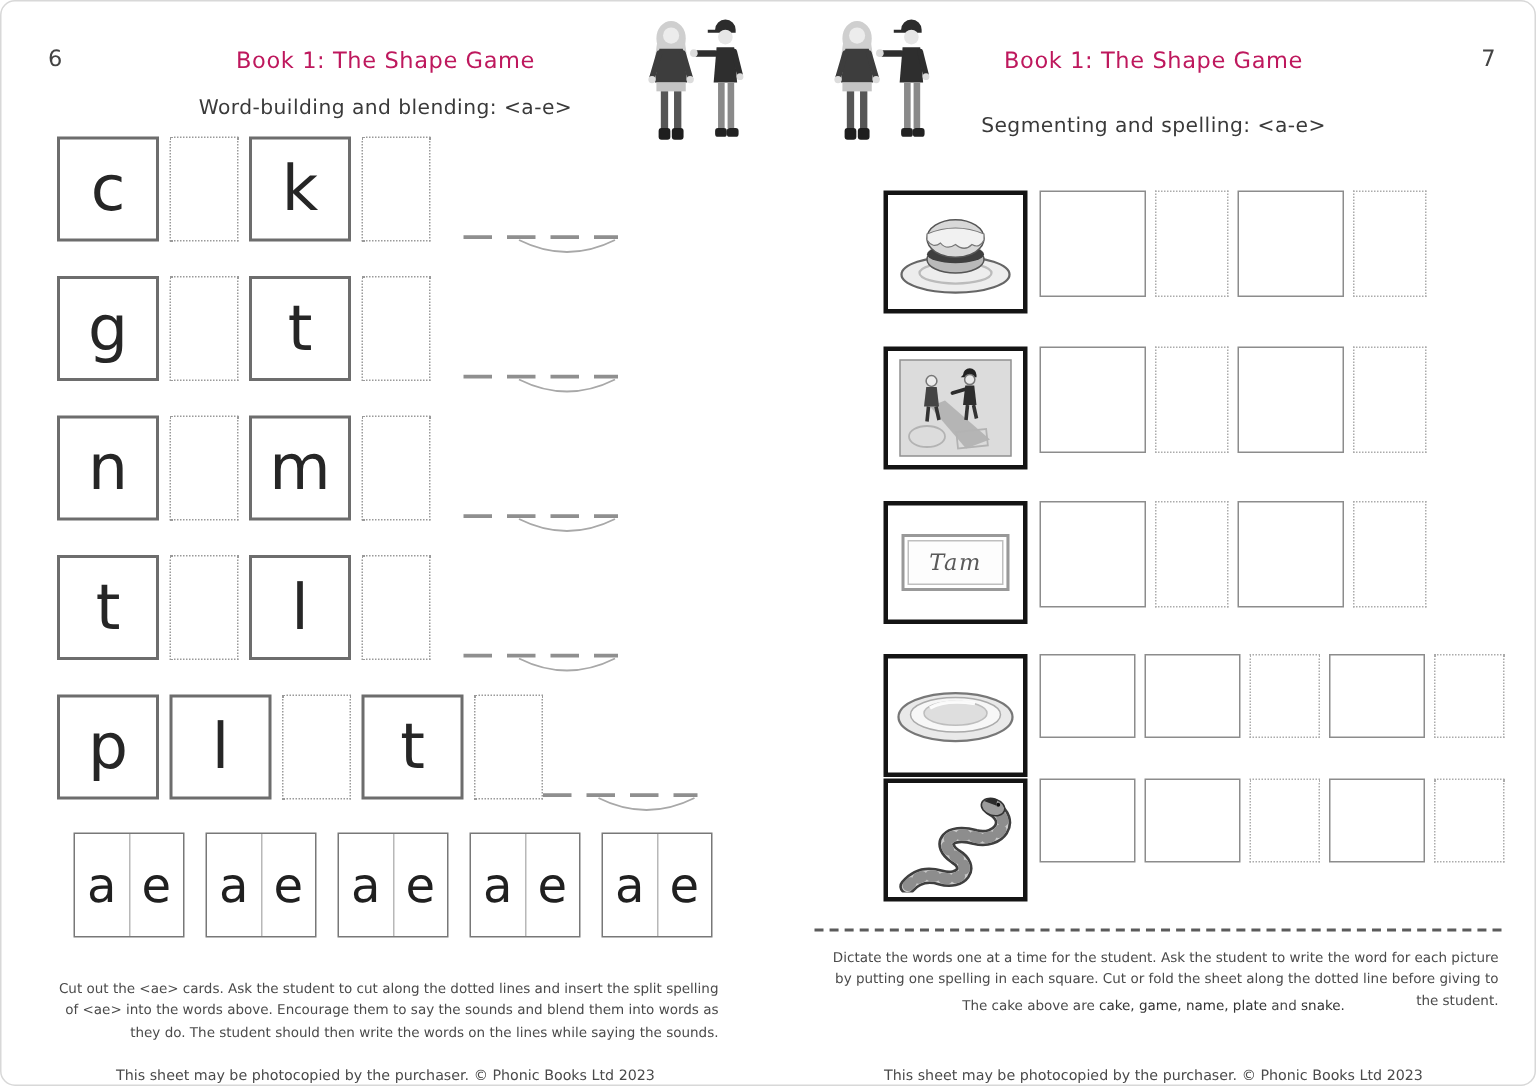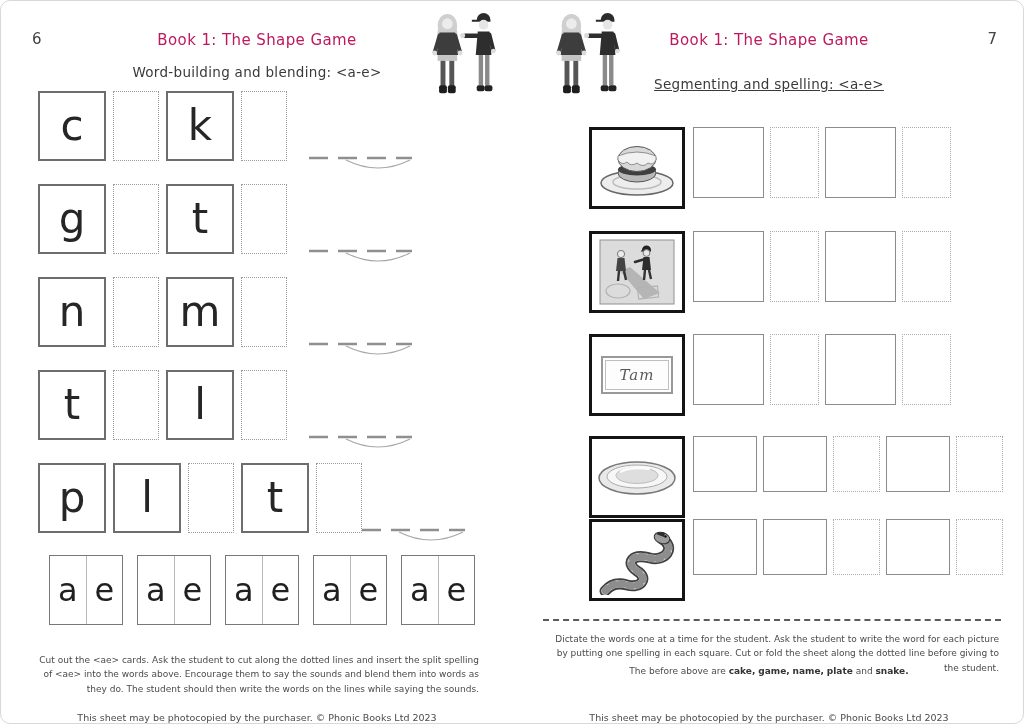--- a/index.html
+++ b/index.html
@@ -20,21 +20,21 @@
 
   .pgnum { position:absolute; top:29px; font-size:15px; color:#444; }
   .pgnum-left  { left:31px; }
   .pgnum-right { right:28px; }
 
   .title { position:absolute; top:30px; left:0; width:100%; text-align:center;
            font-size:15px; color:#be185d; letter-spacing:.4px; }
   .subtitle { position:absolute; left:0; width:100%; text-align:center;
               font-size:13.5px; color:#3a3a3a; letter-spacing:.3px; }
   .subtitle-left  { top:63px; }
-  .subtitle-right { top:75px;text-decoration:underline; }
+  .subtitle-right { top:75px; }
 
   .kids { position:absolute; width:80px; height:90px; top:10px; }
   .kids-left  { left:424px; }
   .kids-right { left:36px; }
 
   
   .wrow { position:absolute; left:37px; height:71px; display:flex; align-items:flex-start; }
   .lbox { width:68px; height:70px; border:2px solid #6d6d6d; background:#fff;
           display:flex; align-items:center; justify-content:center;
           font-size:42px; color:#262626; line-height:1; }
@@ -70,21 +70,21 @@
 
   .cutline { position:absolute; top:618px; left:30px; width:458px;
              border-top:2px dashed #5b5b5b; }
 
   
   .instr { position:absolute; font-size:9px; line-height:1.6; text-align:right; color:#4a4a4a; }
   .instr-left  { top:639px; left:36px; width:442px;margin-top:13px; }
   .instr-right { top:631px; left:30px; width:456px; }
   .words-note { position:absolute; top:665px; left:0; width:100%; text-align:center;
                 font-size:9px; color:#4a4a4a; }
-  .words-note .bold { font-weight:bold; color:#333; }
+  .words-note .bold { font-weight:normal; color:#333; }
   .footer { position:absolute; top:684px; left:0; width:100%; text-align:center;
             font-size:9.5px; color:#4a4a4a;margin-top:27px; }
 </style>
 </head>
 <body>
 
 <div class="spread">
 
   <div class="page page-left">
     <span class="pgnum pgnum-left">6</span>
@@ -359,21 +359,21 @@
         <div class="sbox5"></div>
         <div class="sdot5"></div>
       </div>
     </div>
 
     <div class="cutline"></div>
 
     <p class="instr instr-right">Dictate the words one at a time for the student. Ask the student to write the word for each picture by putting one spelling in each square. Cut or fold the sheet along the dotted line before giving to the student.</p>
 
     <p class="words-note">
-      <span>The before above are</span>
+      <span>The cake above are</span>
       <span class="bold">cake,</span>
       <span class="bold">game,</span>
       <span class="bold">name,</span>
       <span class="bold">plate</span>
       <span>and</span>
       <span class="bold">snake.</span>
     </p>
 
     <p class="footer">This sheet may be photocopied by the purchaser. © Phonic Books Ltd 2023</p>
   </div>

